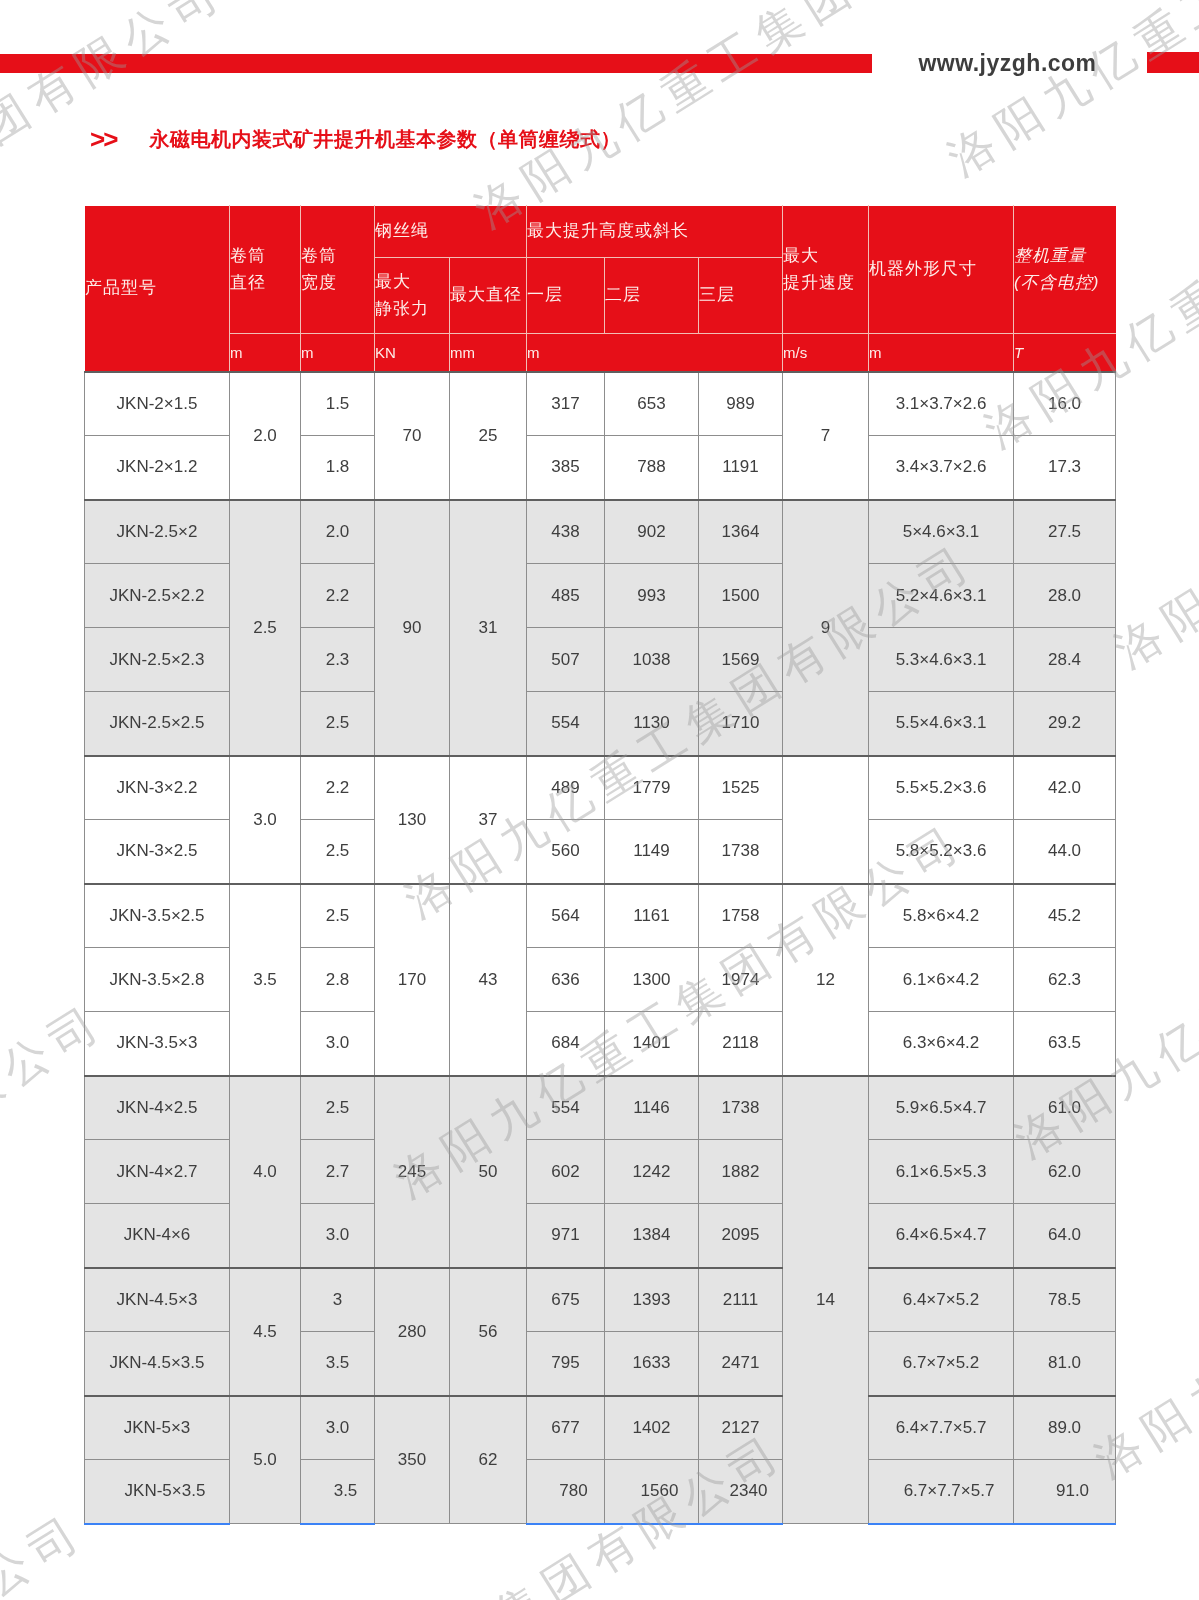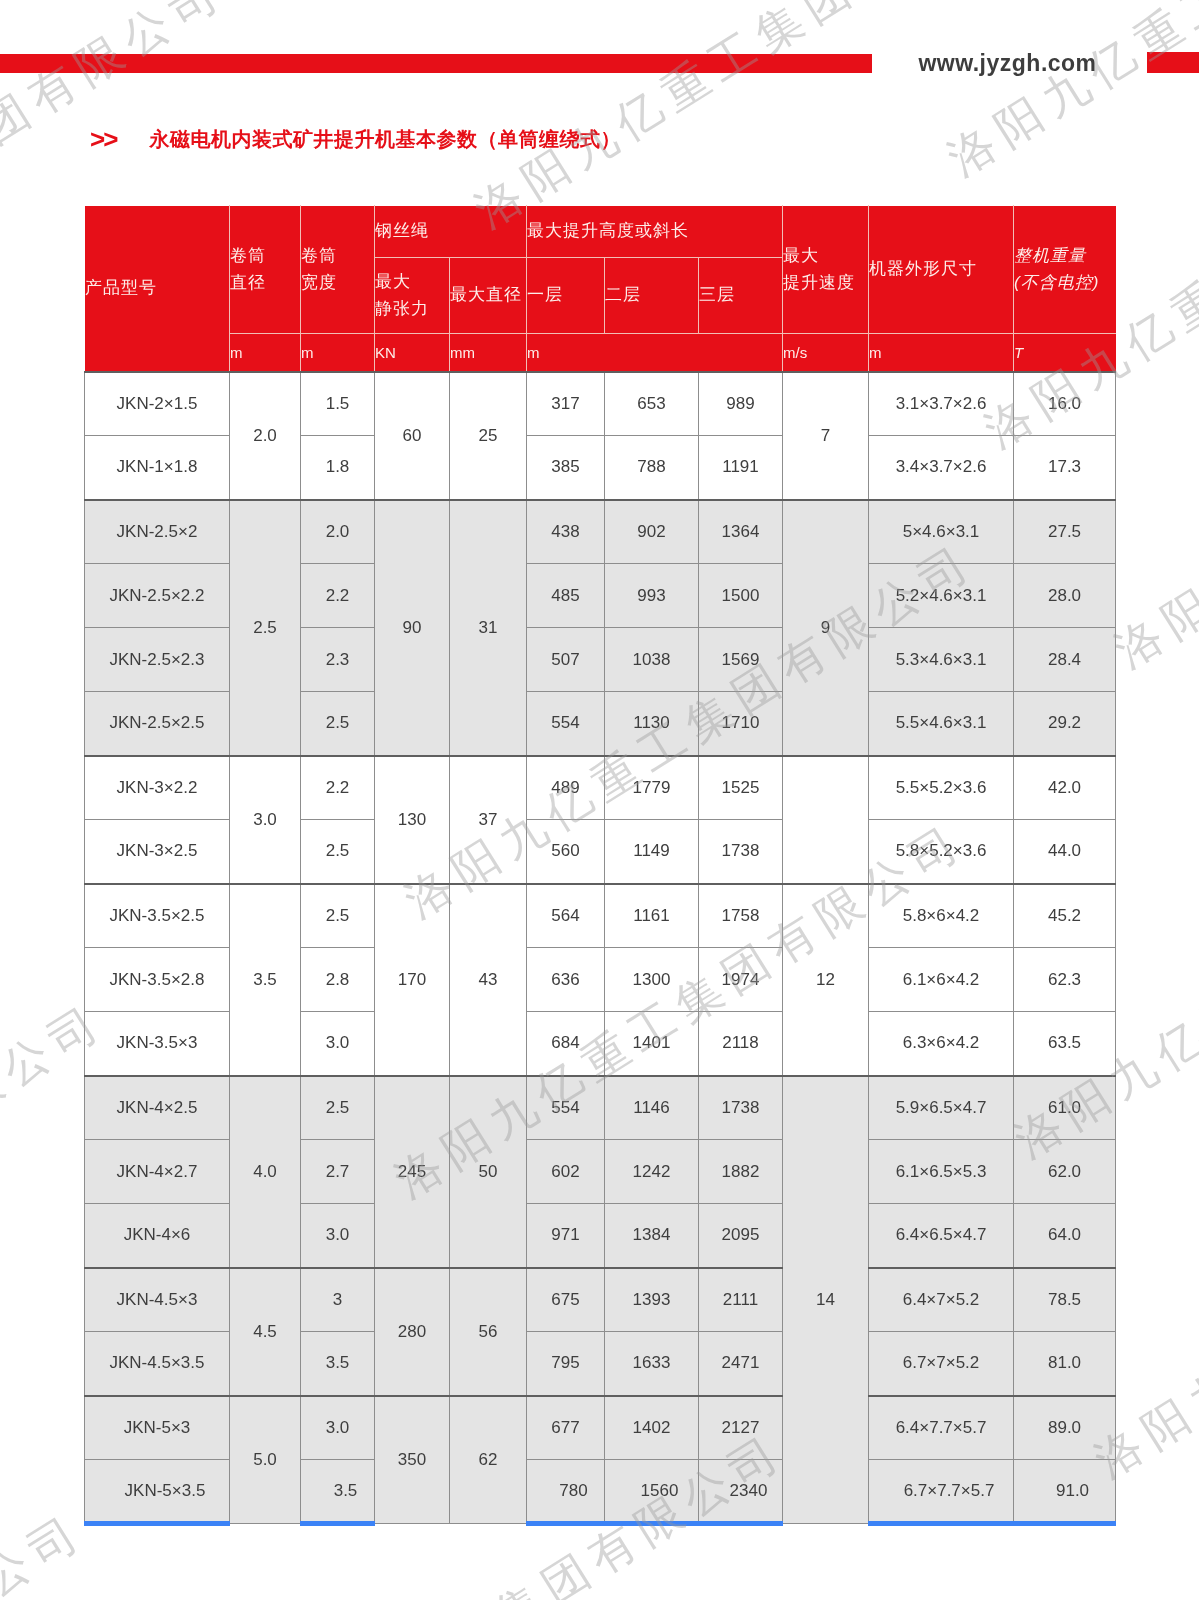--- a/index.html
+++ b/index.html
@@ -34,21 +34,21 @@
   .params thead .no-r{border-right-color:transparent;font-style:italic;}
   .hr-a{height:52px;} .hr-b{height:76px;} .hr-c{height:38px;}
   .params thead .unit{font-size:15px;letter-spacing:0;}
   .params tbody tr{height:64px;margin-top:8px;}
   .params tbody td{
     border:1px solid #8d8d8d;background:#ffffff;color:#3e3e3e;
     text-align:center;vertical-align:middle;font-size:17px;padding:0;
   }
   .params tbody tr.gray td{background:#e4e4e4;}
   .params tbody tr.grp td, .params tbody tr.first td{border-top:2px solid #5f5f5f;}
-  .params tbody tr:last-child td{border-bottom:5px solid #3b82f6;padding-left:16px;}
+  .params tbody tr:last-child td{border-bottom:2px solid #3b82f6;padding-left:16px;}
   
   .wm{
     position:absolute;width:800px;margin-left:-400px;text-align:center;
     font-size:46px;letter-spacing:9px;color:#9a9a9a;opacity:0.40;
     transform:rotate(-32deg);white-space:nowrap;pointer-events:none;z-index:6;
   }
 </style>
 </head>
 <body>
 
@@ -109,31 +109,31 @@
         <td class="unit">m/s</td>
         <td class="unit">m</td>
         <td class="unit no-r">T</td>
       </tr>
     </thead>
     <tbody>
       <tr class="first">
         <td>JKN-2×1.5</td>
         <td rowspan="2">2.0</td>
         <td>1.5</td>
-        <td rowspan="2">60</td>
+        <td rowspan="2">70</td>
         <td rowspan="2">25</td>
         <td>317</td>
         <td>653</td>
         <td>989</td>
         <td rowspan="2">7</td>
         <td>3.1×3.7×2.6</td>
         <td>16.0</td>
       </tr>
       <tr>
-        <td>JKN-1×1.8</td>
+        <td>JKN-2×1.2</td>
         <td>1.8</td>
         <td>385</td>
         <td>788</td>
         <td>1191</td>
         <td>3.4×3.7×2.6</td>
         <td>17.3</td>
       </tr>
       <tr class="gray grp">
         <td>JKN-2.5×2</td>
         <td rowspan="4">2.5</td>

